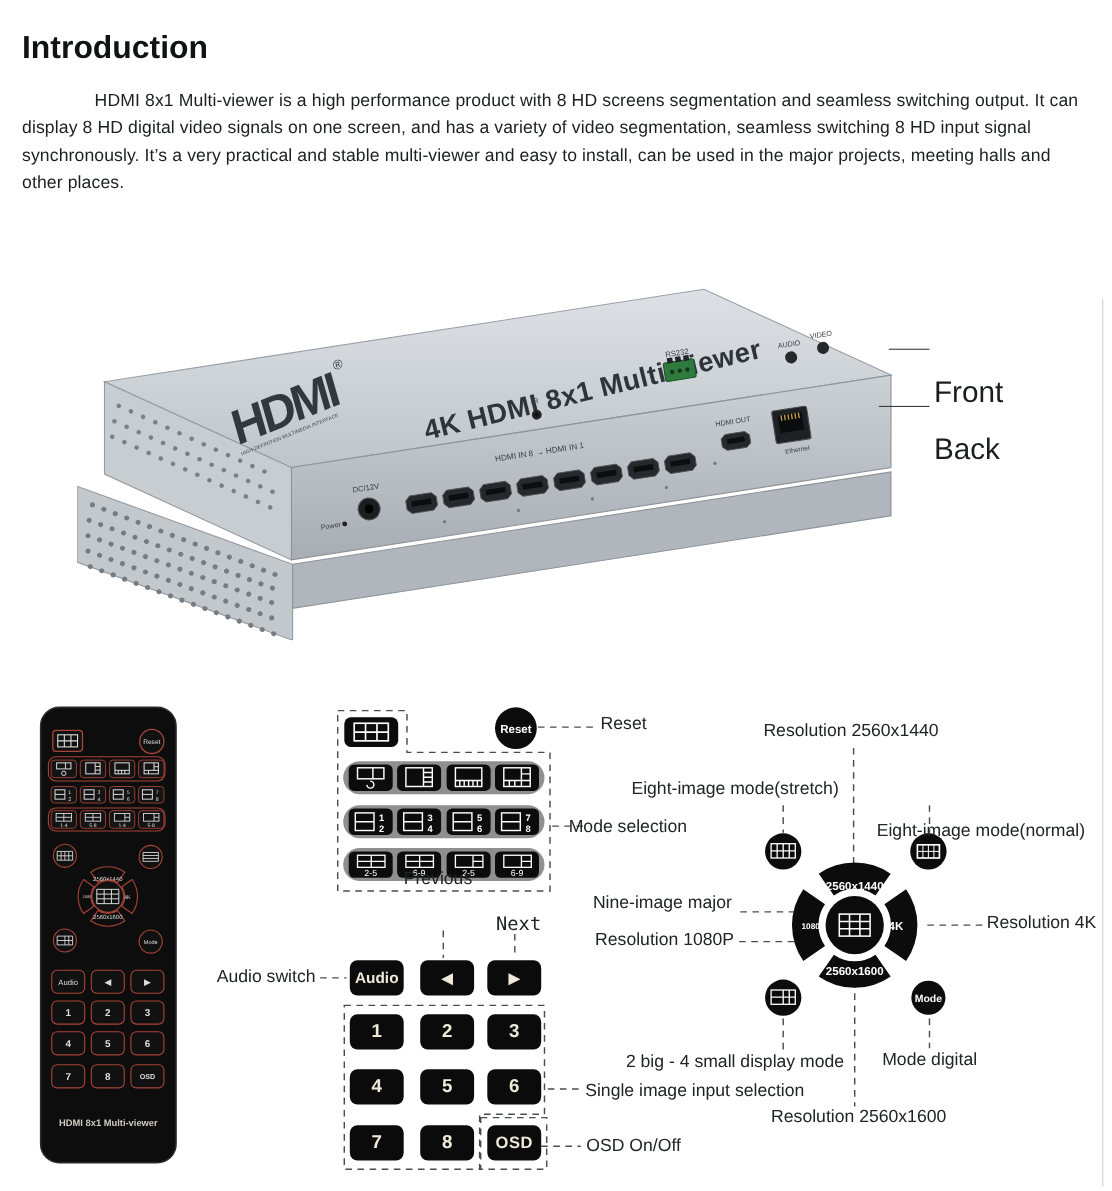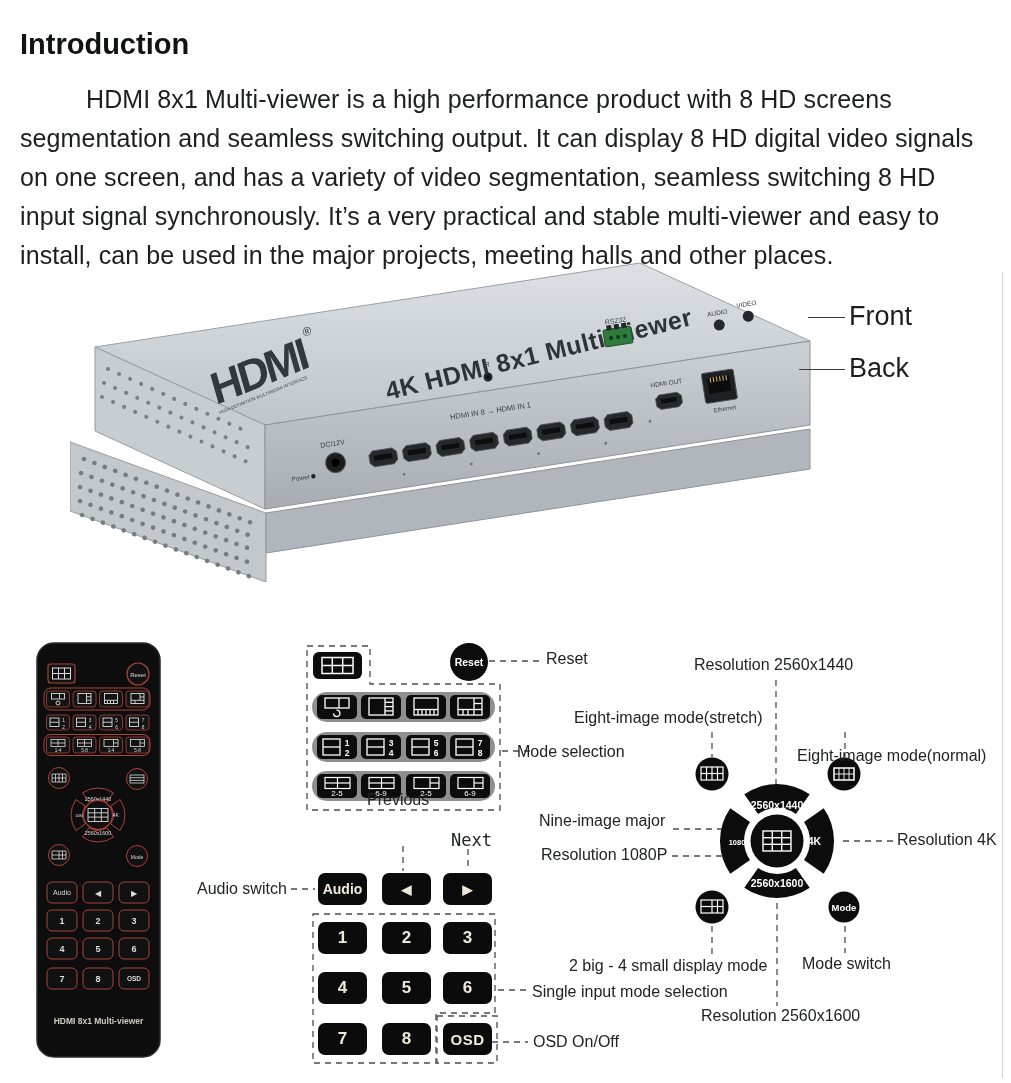--- a/index.html
+++ b/index.html
@@ -1,24 +1,24 @@
 <!DOCTYPE html>
 <html><head>
 <meta charset="utf-8">
 <style>
   html,body{margin:0;padding:0;background:#fff;}
   #page{position:relative;width:1011px;height:1083px;background:#ffffff;overflow:hidden;
         font-family:"Liberation Sans",sans-serif;color:#1d1f21;}
   .abs{position:absolute;}
   #intro-title{left:20px;top:28px;font-size:29px;font-weight:bold;color:#101214;}
-  #intro-par{left:20px;top:80px;width:972px;font-size:25px;line-height:1.56;color:#1c1e20;
+  #intro-par{left:20px;top:80px;width:972px;font-size:16px;line-height:1.56;color:#1c1e20;
              text-indent:66px;letter-spacing:0.1px;}
   #section-title{left:30px;top:591px;font-size:21px;font-weight:bold;color:#101214;}
   .calloutline{border-top:1.6px solid #3a3c3e;height:0;}
-  .biglabel{font-size:27px;color:#1b1d1f;}
+  .biglabel{font-size:27px;color:#1b1d1f;margin-top:40px;}
   .lbl{font-size:16px;color:#212325;white-space:nowrap;}
   .lbl-mono{font-family:"DejaVu Sans Mono",monospace;font-size:17px;color:#212325;white-space:nowrap;}
   .kbtn{position:absolute;width:49px;height:32px;background:#0b0b0b;border-radius:7px;
         color:#efe9d9;font-weight:bold;font-size:17px;display:flex;align-items:center;
         justify-content:center;}
   .kbtn.small{font-size:15px;letter-spacing:0.5px;}
   .kbtn.arrow{font-size:13px;}
   svg text{font-family:"Liberation Sans",sans-serif;}
   #page-edge{left:1002px;top:272px;width:1px;height:806px;background:#d2d2d2;}
 </style>
@@ -630,26 +630,26 @@
       <circle cx="174" cy="167" r="15.5" fill="#0c0c0c"></circle>
       <text x="174" y="171" font-size="9.5" font-weight="bold" fill="#fff" text-anchor="middle">Mode</text>
     </g>
   </svg>
 
   <div class="abs lbl" style="left:546px;top:650px;">Reset</div>
   <div class="abs lbl" style="left:517px;top:743px;">Mode selection</div>
   <div class="abs lbl" style="left:367px;top:791px;">Previous</div>
   <div class="abs lbl-mono" style="left:451px;top:830px;">Next</div>
   <div class="abs lbl" style="left:197px;top:880px;">Audio switch</div>
-  <div class="abs lbl" style="left:532px;top:983px;">Single input mode selection</div>
+  <div class="abs lbl" style="left:532px;top:983px;">Single image input selection</div>
   <div class="abs lbl" style="left:533px;top:1033px;">OSD On/Off</div>
   <div class="abs lbl" style="left:694px;top:656px;">Resolution 2560x1440</div>
   <div class="abs lbl" style="left:574px;top:709px;">Eight-image mode(stretch)</div>
   <div class="abs lbl" style="left:786px;top:747px;margin-left:11px;">Eight-image mode(normal)</div>
   <div class="abs lbl" style="left:539px;top:812px;">Nine-image major</div>
   <div class="abs lbl" style="left:541px;top:846px;">Resolution 1080P</div>
   <div class="abs lbl" style="left:897px;top:831px;">Resolution 4K</div>
   <div class="abs lbl" style="left:569px;top:957px;">2 big - 4 small display mode</div>
-  <div class="abs lbl" style="left:802px;top:955px;">Mode switch</div>
+  <div class="abs lbl" style="left:802px;top:955px;">Mode digital</div>
   <div class="abs lbl" style="left:701px;top:1007px;">Resolution 2560x1600</div>
 
   <div class="abs" id="page-edge"></div>
 </div>
 
 </body></html>

